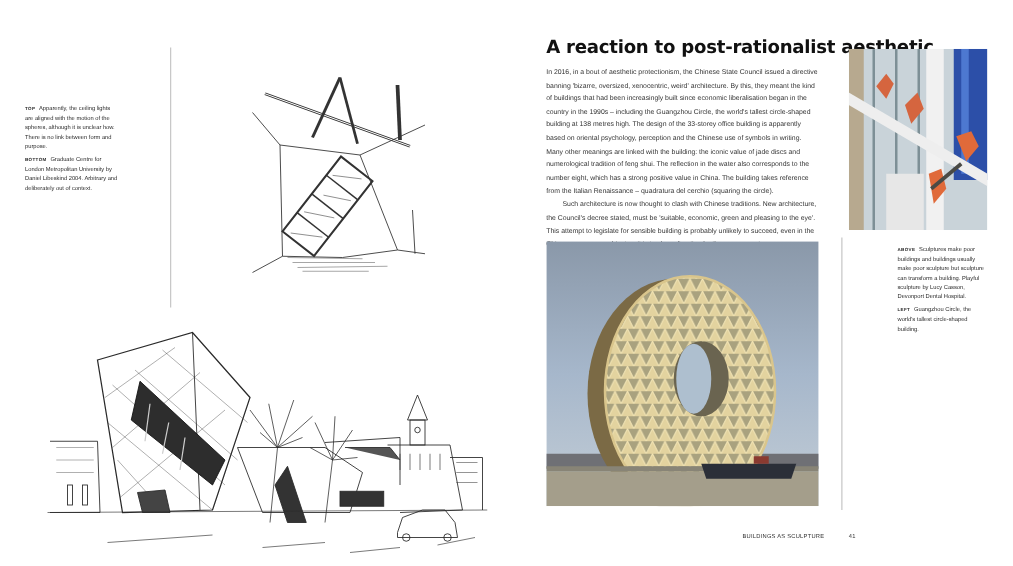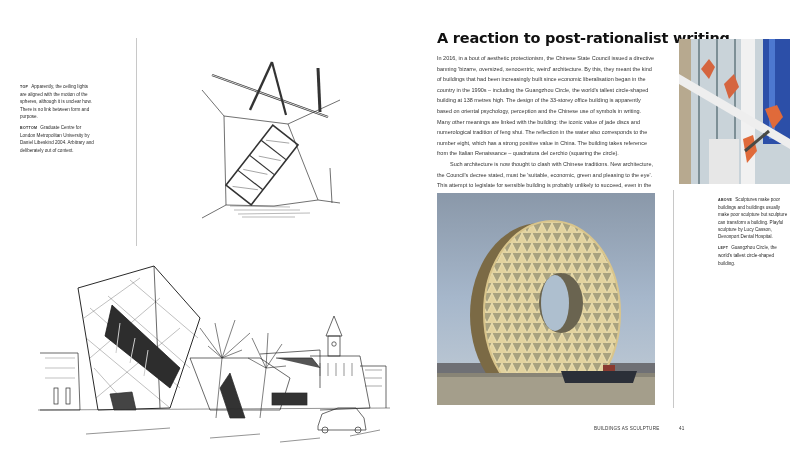--- a/index.html
+++ b/index.html
@@ -92,21 +92,21 @@
 
     <path d="M298 168 L302 156 L318 150 L336 150 L344 160 L346 172 L298 172 Z"></path>
     <circle cx="305" cy="172" r="3"></circle>
     <circle cx="338" cy="172" r="3"></circle>
 
     <path d="M66 176 L150 170 M190 180 L240 176 M260 184 L300 180 M330 178 L360 172" stroke-width="0.5"></path>
     <path d="M18 152 L370 150" stroke-width="0.5"></path>
   </svg>
 </div>
 
-<h1 class="abs title" style="left:437px; top:30px; margin:0;">A reaction to post-rationalist writing</h1>
+<h1 class="abs title" style="left:437px; top:30px; margin:0;">A reaction to post-rationalist aesthetic</h1>
 
 <div class="abs body-text" style="left:437px; top:53px; width:218px;">
   <p>In 2016, in a bout of aesthetic protectionism, the Chinese State Council issued a directive banning 'bizarre, oversized, xenocentric, weird' architecture. By this, they meant the kind of buildings that had been increasingly built since economic liberalisation began in the country in the 1990s – including the Guangzhou Circle, the world's tallest circle-shaped building at 138 metres high. The design of the 33-storey office building is apparently based on oriental psychology, perception and the Chinese use of symbols in writing. Many other meanings are linked with the building: the iconic value of jade discs and numerological tradition of feng shui. The reflection in the water also corresponds to the number eight, which has a strong positive value in China. The building takes reference from the Italian Renaissance – quadratura del cerchio (squaring the circle).</p>
   <p class="indent">Such architecture is now thought to clash with Chinese traditions. New architecture, the Council's decree stated, must be 'suitable, economic, green and pleasing to the eye'. This attempt to legislate for sensible building is probably unlikely to succeed, even in the Chinese economy, subject as it is to close direction by the government.</p>
 </div>
 
 <div class="abs photo" style="left:437px; top:193px; width:218px; height:212px;">
   <svg width="218" height="212" viewBox="0 0 218 212">
     <defs>
       <linearGradient id="sky" x1="0" y1="0" x2="0" y2="1">

